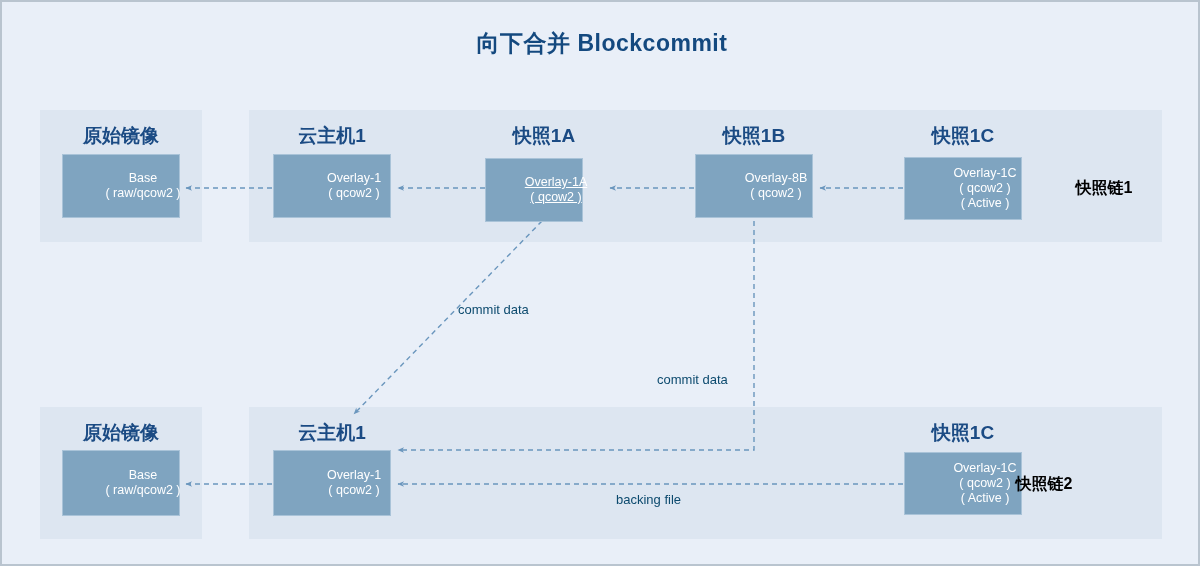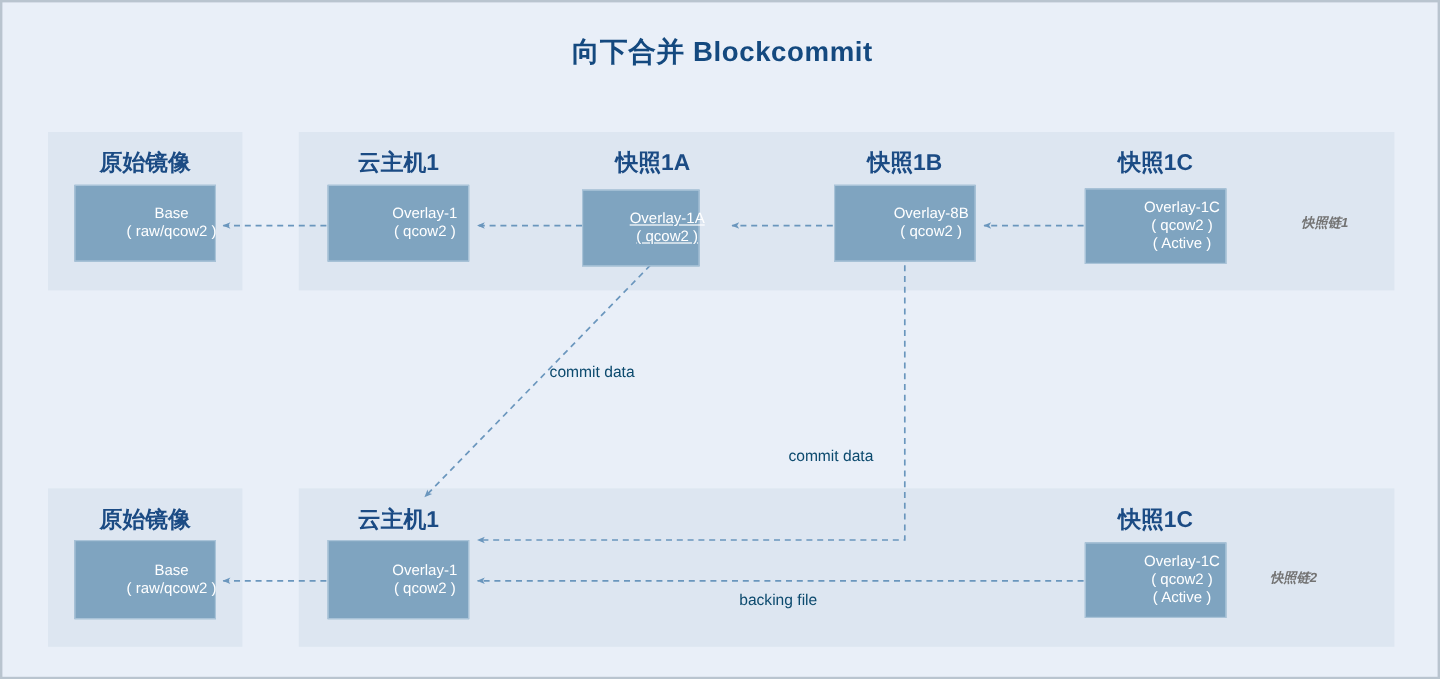--- a/index.html
+++ b/index.html
@@ -25,24 +25,23 @@
     letter-spacing:.5px;
   }
 
   .panel{
     position:absolute;
     background:#dde6f1;
   }
 
   .grouplabel{
     position:absolute;
-    font-size:11px;font-weight:bold;color:#737373;
+    font-size:16px;font-weight:bold;color:#000000;
     text-align:center;
     white-space:nowrap;
-    font-style:italic;
   }
 
   .boxlabel{
     position:absolute;
     font-size:19px;color:#1b4b84;font-weight:bold;
     text-align:center;white-space:nowrap;
   }
 
   .vbox{
     position:absolute;
@@ -150,15 +149,15 @@
     <span>( qcow2 )</span>
   </div>
 
   <div class="boxlabel" style="left:902px;top:418px;width:118px;">快照1C</div>
   <div class="vbox" style="left:902px;top:450px;width:118px;height:63px;">
     <span>Overlay-1C</span>
     <span>( qcow2 )</span>
     <span>( Active )</span>
   </div>
 
-  <div class="grouplabel" style="left:1020px;top:472px;width:112px;">快照链2</div>
+  <div class="grouplabel" style="left:986px;top:472px;width:112px;">快照链2</div>
 
 </div>
 
 </body></html>

